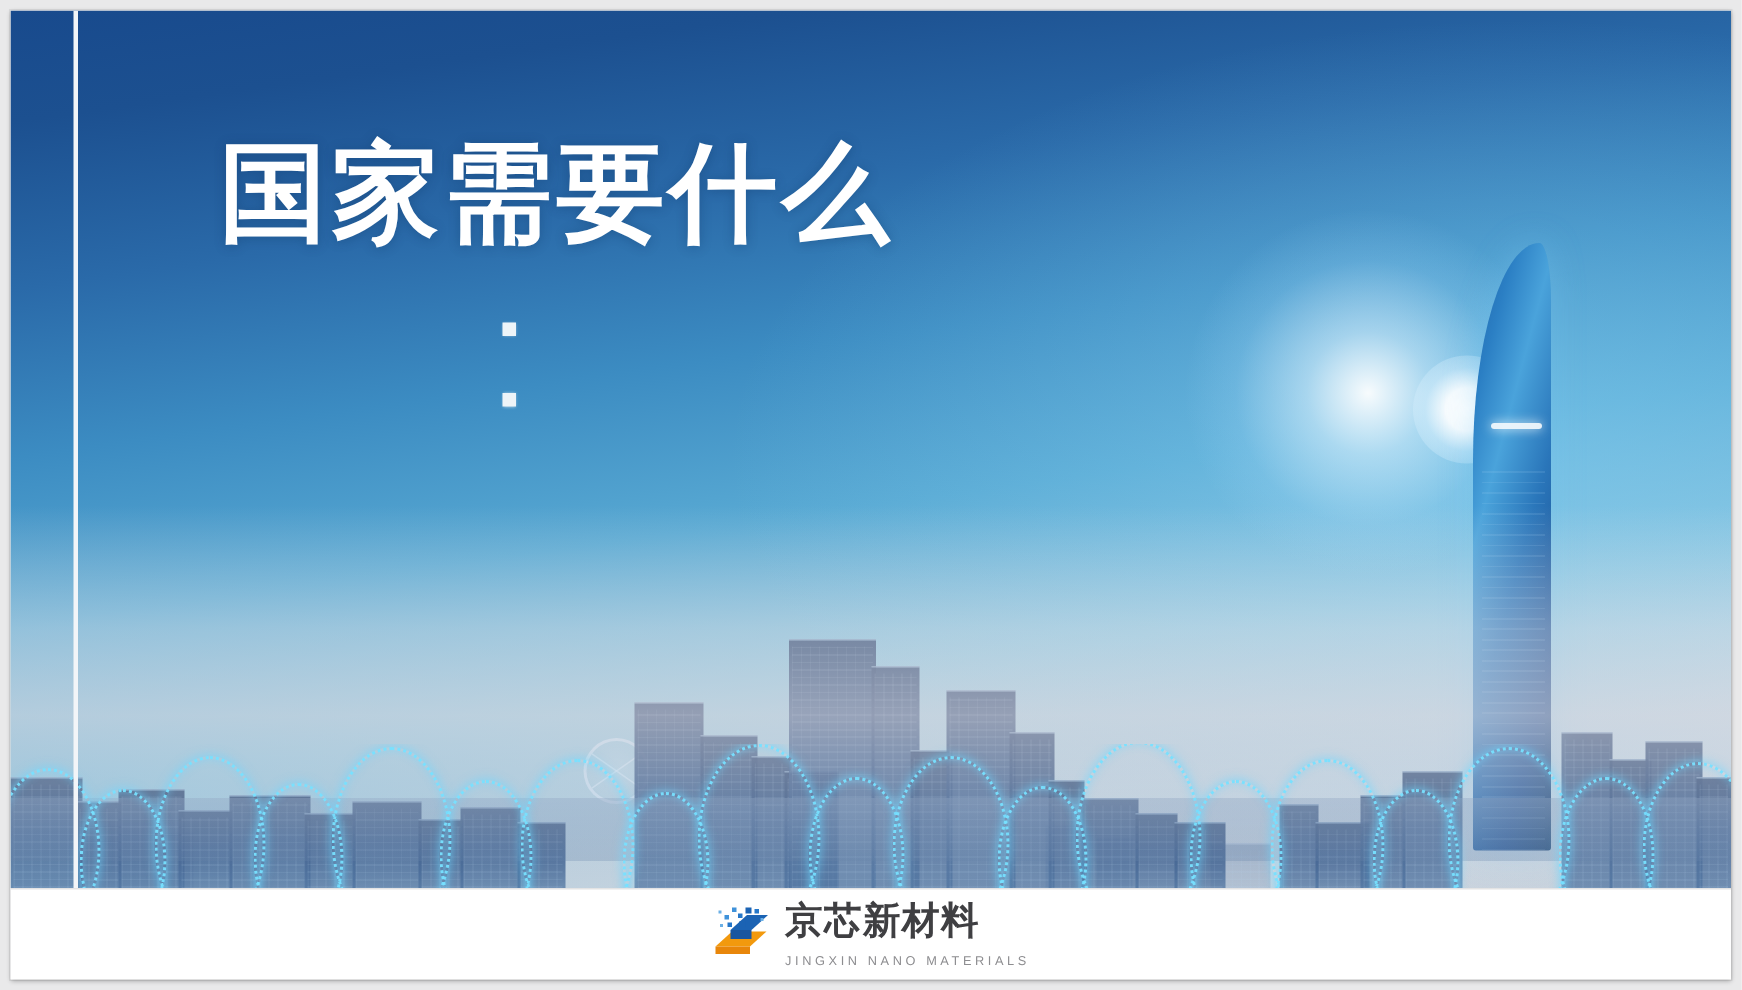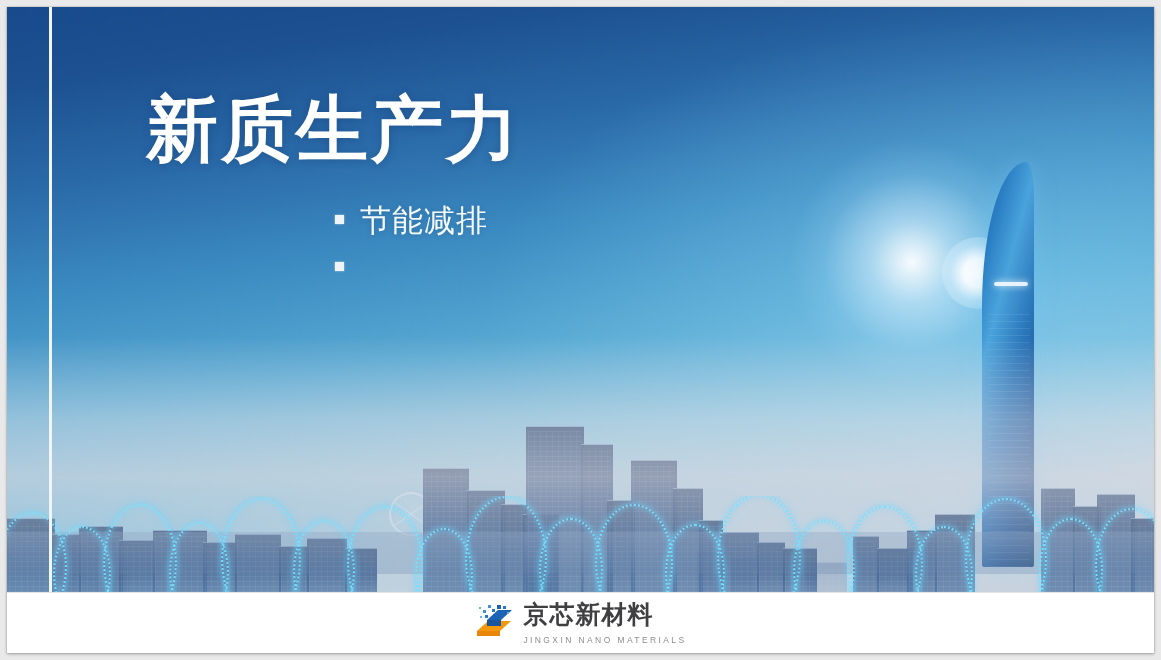--- a/index.html
+++ b/index.html
@@ -224,26 +224,25 @@
       <div class="arc" style="left:786px; width:62px;  height:102px;"></div>
       <div class="arc" style="left:840px; width:76px;  height:116px;"></div>
       <div class="arc" style="left:908px; width:58px;  height:96px;"></div>
       <div class="arc" style="left:958px; width:82px;  height:124px;"></div>
       <div class="arc" style="left:1032px; width:64px; height:104px;"></div>
       <div class="arc" style="left:1088px; width:74px; height:114px;"></div>
     </div>
 
     <div id="accent-rule"></div>
 
-    <div id="headline">新质生产力</div>
+    <div id="headline">国家需要什么</div>
 
     <div id="bullet-list">
       <div class="bullet-row">
         <span class="bullet-marker"></span>
-        <span class="bullet-text">节能减排</span>
       </div>
       <div class="bullet-row">
         <span class="bullet-marker"></span>
       </div>
     </div>
   </div>
 
   <div id="footer">
     <div id="logo-lockup">
       <div id="logo-mark">

